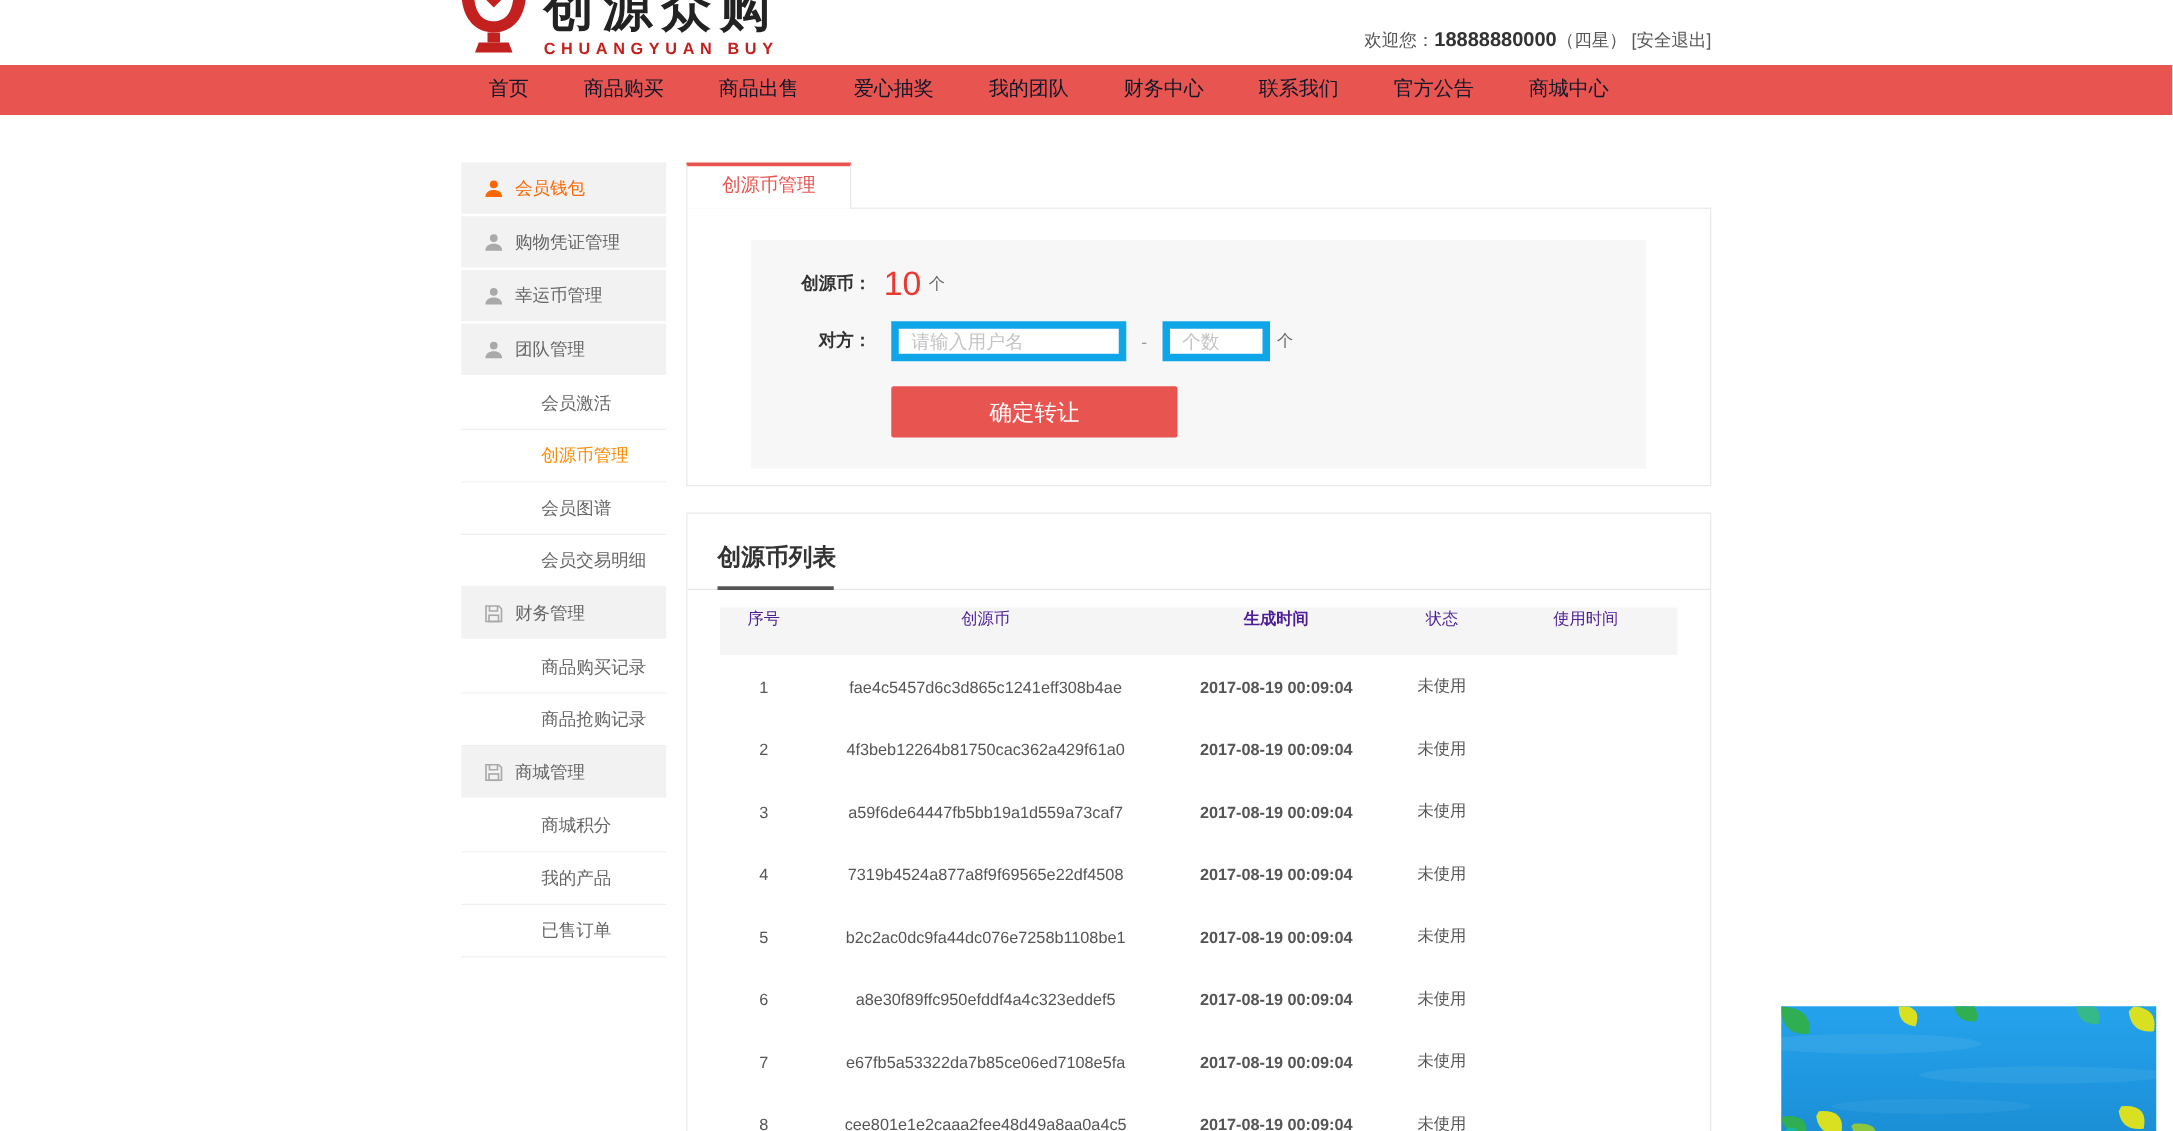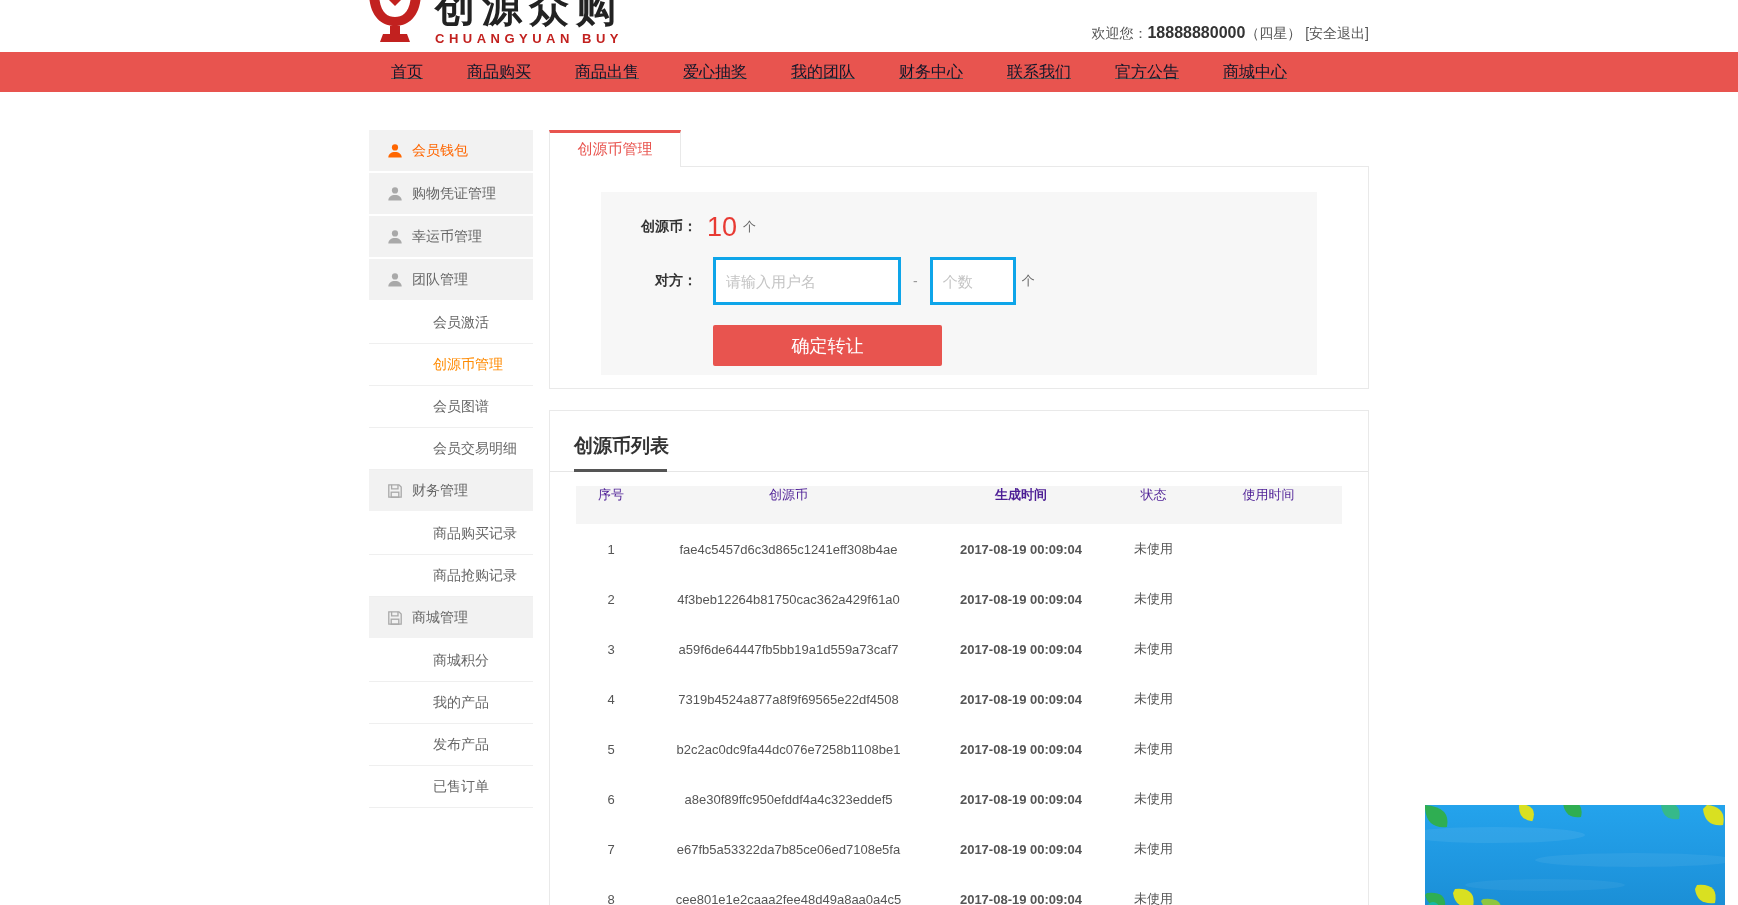--- a/index.html
+++ b/index.html
@@ -1,21 +1,21 @@
 <!DOCTYPE html>
 <html><head>
 <meta charset="utf-8">
 <style>
   * { box-sizing: border-box; margin: 0; padding: 0; }
   html,body { width:1738px; height:905px; }
   body {
     font-family: "Liberation Sans", sans-serif;
     background:#fff; color:#555; overflow:hidden; position:relative;
   }
-  .container { width:1000px; margin:0 auto; position:relative; height:100%;text-decoration:underline; }
+  .container { width:1000px; margin:0 auto; position:relative; height:100%; }
 
   
   .topbar { height:52px; background:#fff; overflow:hidden; }
   .logo { position:absolute; left:-6px; top:-16px; display:flex; align-items:flex-start; }
   .logo-icon { width:64px; height:64px; flex:0 0 auto; }
   .logo-text { margin-left:8px; }
   .logo-title { font-size:40px; font-weight:bold; color:#222; letter-spacing:7px; line-height:46px; }
   .logo-sub { font-size:13px; font-weight:bold; color:#c2211f; letter-spacing:4.5px; margin-top:1px; }
   .welcome { position:absolute; right:0; top:24px; font-size:14px; color:#555; white-space:nowrap; }
   .welcome b { font-size:16px; color:#333; }
@@ -47,21 +47,21 @@
   .tab { width:132px; height:37px; background:#fff; position:relative; z-index:2; margin-bottom:-1px;
          border:1px solid #e9e9e9; border-bottom:none; border-top:3px solid #e8544f;
          color:#e8544f; font-size:15px; text-align:center; line-height:32px; cursor:pointer; }
   .p1-body { border:1px solid #e9e9e9; background:#fff; height:223px; }
   .form-box { margin:25px 51px 0; height:183px; background:#f7f7f7; padding-top:21px; }
   .form-row { display:flex; align-items:center; }
   .form-label { width:96px; text-align:right; font-size:14px; font-weight:bold; color:#333; flex:0 0 auto; }
   .balance-num { color:#e83a33; font-size:27px; margin-left:10px; line-height:28px; }
   .unit { font-size:13px; color:#666; margin-left:6px; }
   .row2 { margin-top:16px; }
-  .inp { height:48px; border:3px solid #0ea5e9; background:#fff; font-size:15px; color:#333; padding:0 10px;
+  .inp { height:32px; border:6px solid #0ea5e9; background:#fff; font-size:15px; color:#333; padding:0 10px;
          font-family:"Liberation Sans", sans-serif; }
   .inp::placeholder { color:#c4c4c4; }
   .inp.user { width:188px; margin-left:16px; }
   .inp.count { width:86px; }
   .dash { color:#999; margin:0 12px; font-size:14px; }
   .row3 { margin-top:20px; margin-left:112px; }
   .btn-transfer { width:229px; height:41px; background:#e8544f; color:#fff; border:none; font-size:18px;
                   border-radius:2px; cursor:pointer; font-family:"Liberation Sans", sans-serif; }
 
   .panel2 { margin-top:21px; border:1px solid #e9e9e9; background:#fff; height:560px; overflow:hidden; }
@@ -198,23 +198,20 @@
             <rect x="4.2" y="9.2" width="7.6" height="5"></rect>
           </svg>
         </span>
         <span>商城管理</span>
       </div>
       <div class="side-sub">
         <span>商城积分</span>
       </div>
       <div class="side-sub">
         <span>我的产品</span>
-      </div>
-      <div class="side-sub">
-        <span>发布产品</span>
       </div>
       <div class="side-sub">
         <span>已售订单</span>
       </div>
     </div>
 
   <div class="main">
 
     <div class="tab">创源币管理</div>
     <div class="p1-body">

